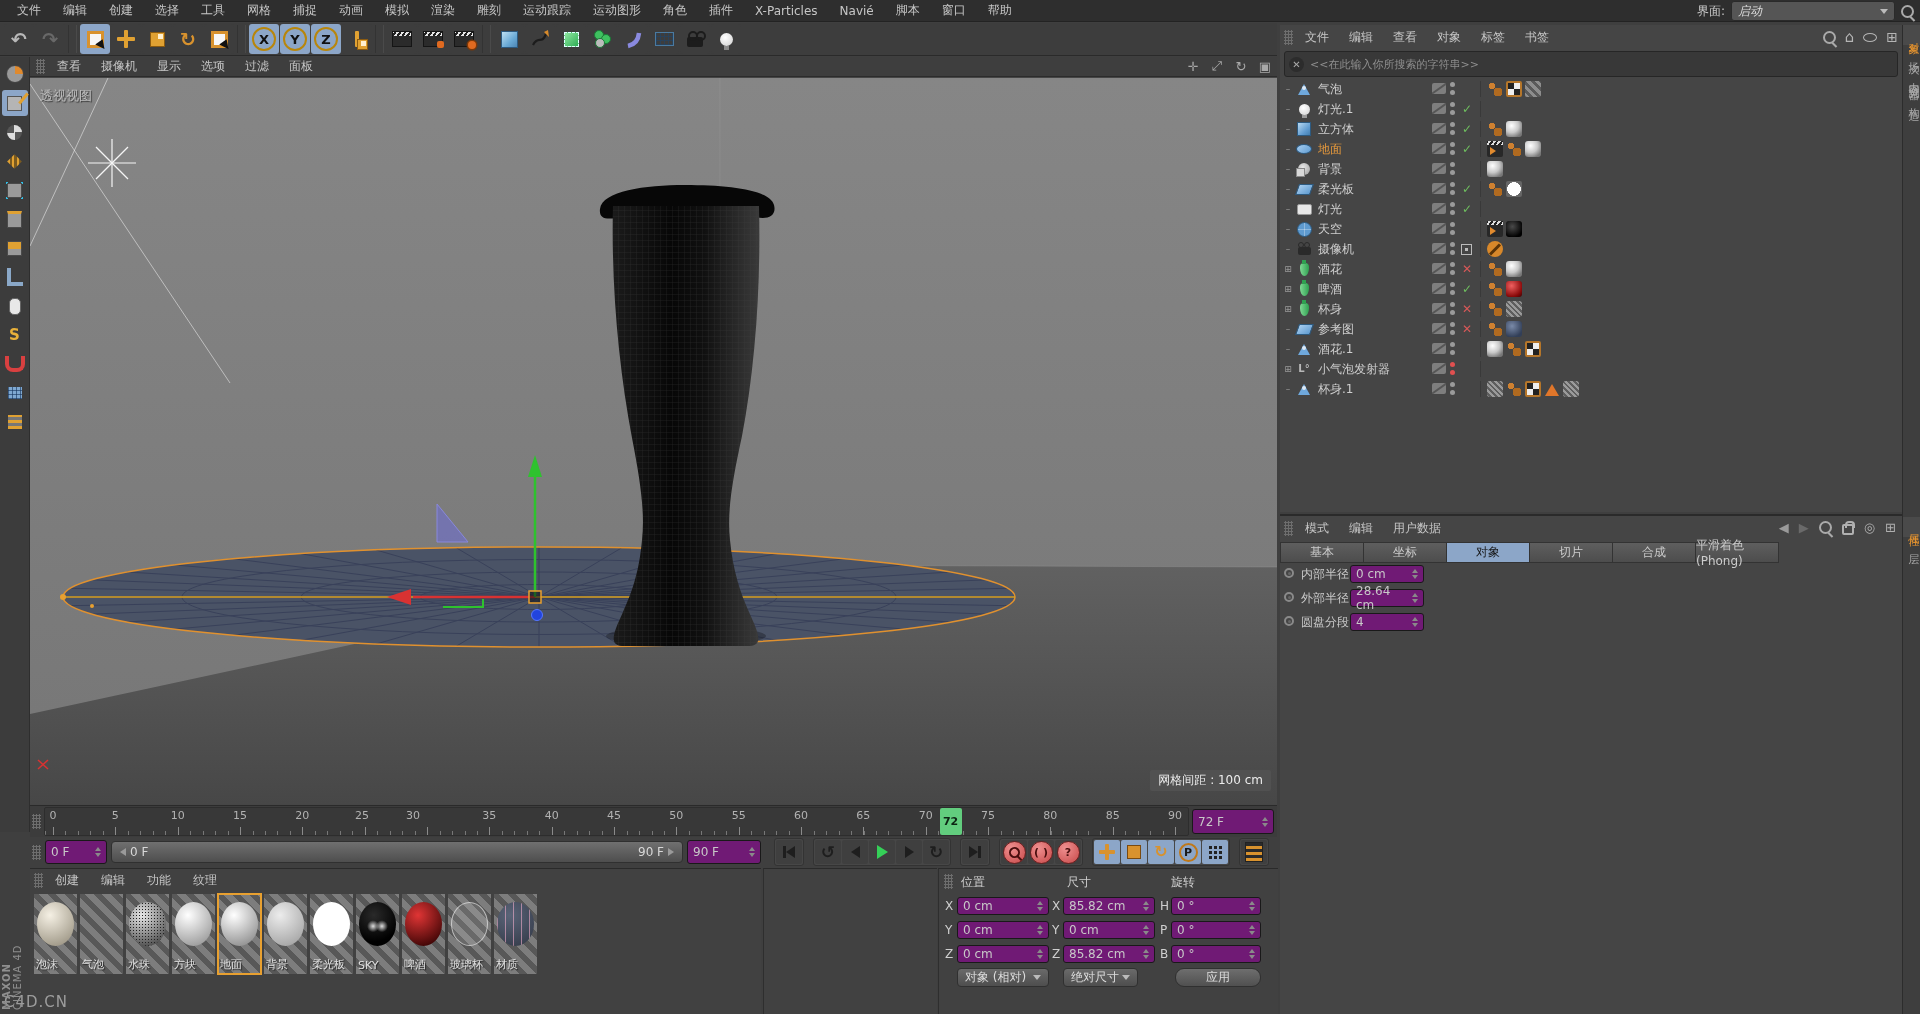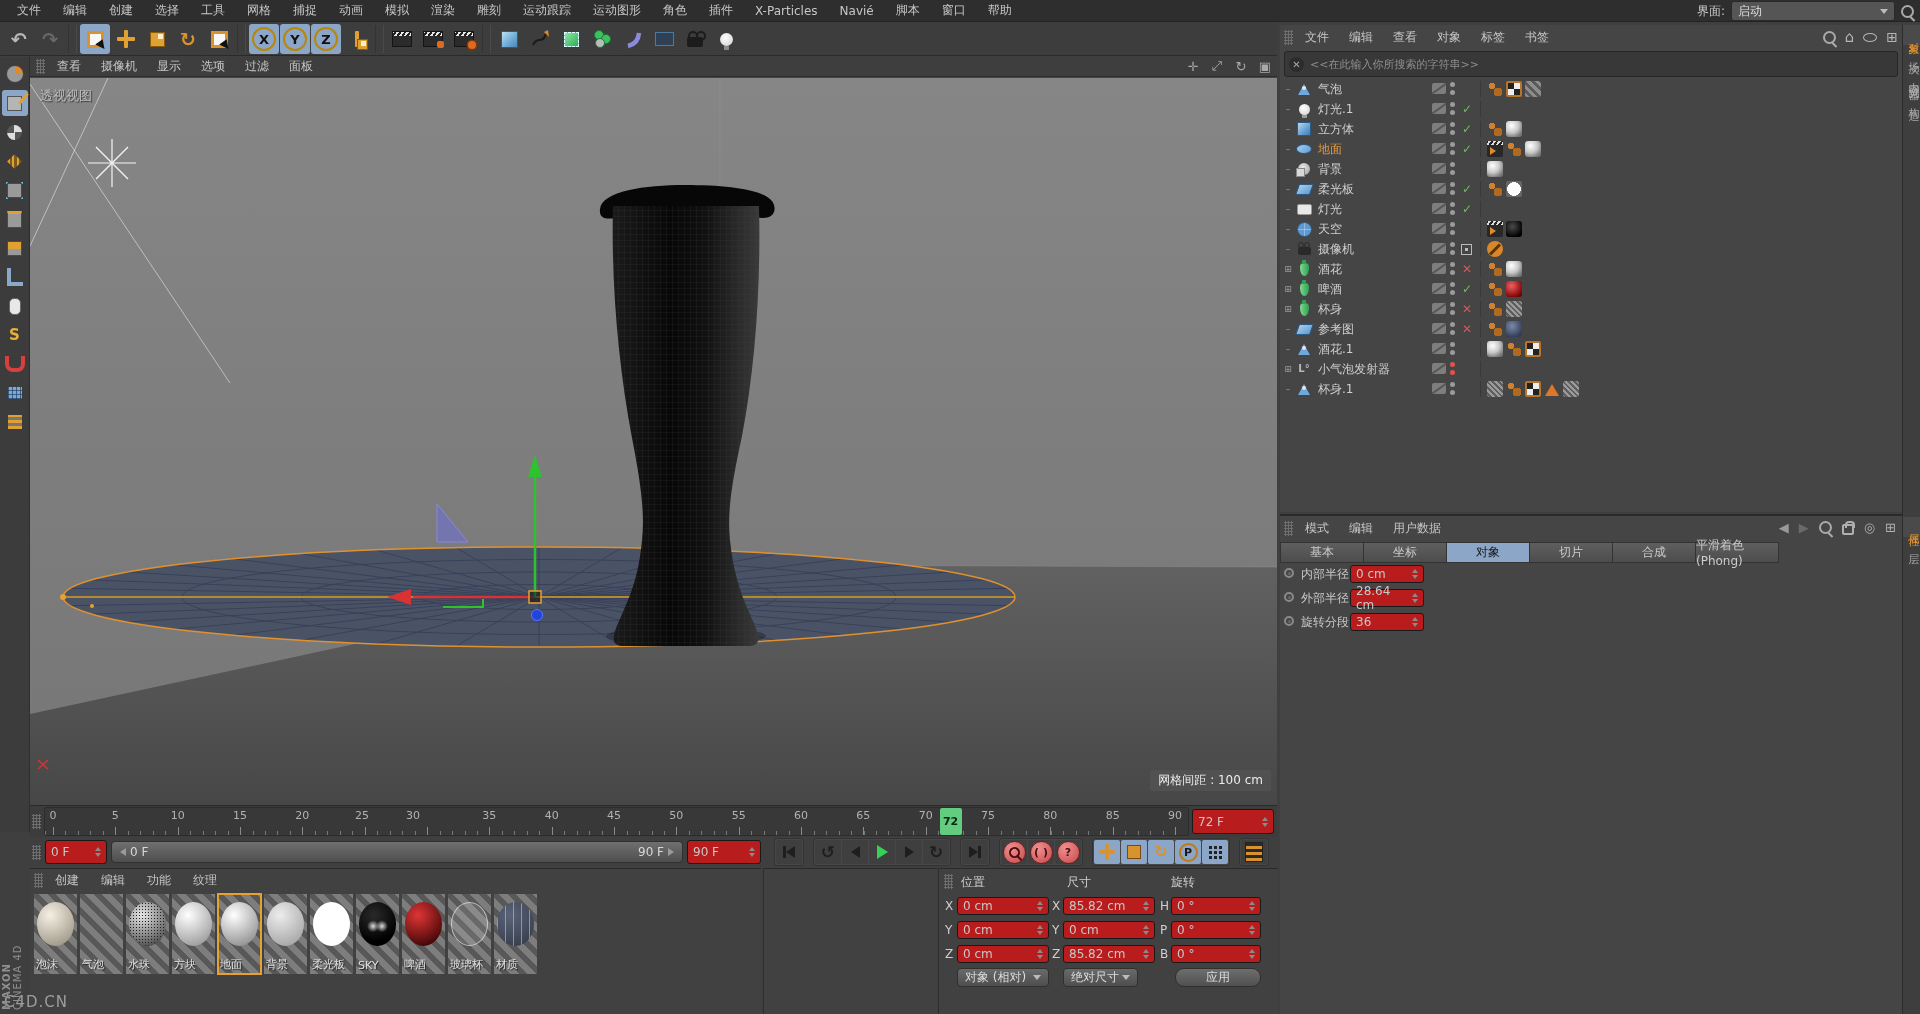--- a/index.html
+++ b/index.html
@@ -4,21 +4,21 @@
 <style>
   html,body{margin:0;padding:0;background:#222;}
   #app{position:relative;width:1920px;height:1014px;background:#3f3f3f;overflow:hidden;
        font-family:"DejaVu Sans",sans-serif;font-size:12px;color:#c8c8c8;-webkit-user-select:none;user-select:none;}
   .abs{position:absolute;}
   .grip{width:9px;height:15px;background-image:radial-gradient(#6e6e6e 1px,transparent 1.1px);background-size:3px 3px;flex:0 0 9px;}
   
   #menubar{left:0;top:0;width:1920px;height:22px;background:#2e2e2e;border-bottom:1px solid #232323;display:flex;align-items:center;padding-left:6px;box-sizing:border-box;}
   .mi{padding:2px 11px;color:#c6c6c6;cursor:default;white-space:nowrap;}
   #iface-area{position:absolute;right:6px;top:1px;display:flex;align-items:center;gap:6px;}
-  #iface-dd{width:150px;height:18px;background:#555;border:1px solid #2a2a2a;border-radius:3px;display:flex;align-items:center;justify-content:space-between;padding:0 6px;color:#ddd;}
+  #iface-dd{width:150px;height:18px;background:#555;border:1px solid #2a2a2a;border-radius:3px;display:flex;align-items:center;justify-content:space-between;padding:0 6px;color:#ddd;font-style:italic;}
   .dd-caret{width:0;height:0;border-left:4px solid transparent;border-right:4px solid transparent;border-top:5px solid #bbb;}
   .mag{width:9px;height:9px;border:2px solid #aaa;border-radius:50%;position:relative;display:inline-block;}
   .mag:after{content:"";position:absolute;left:8px;top:9px;width:6px;height:2px;background:#aaa;transform:rotate(45deg);transform-origin:0 0;}
   
   #toolbar{left:0;top:23px;width:1277px;height:33px;background:#3d3d3d;border-bottom:1px solid #2a2a2a;display:flex;align-items:center;padding-left:4px;box-sizing:border-box;gap:1px;}
   .tbtn{width:30px;height:30px;border-radius:3px;display:flex;align-items:center;justify-content:center;position:relative;background:#3d3d3d;}
   .tbtn.sel{background:#8ca6c8;}
   .tbtn.dis{opacity:.35;}
   .tsep{width:7px;height:28px;border-left:1px solid #333;border-right:1px solid #4a4a4a;margin:0 2px;}
   .g-ar{font-size:19px;color:#b8b8b8;font-weight:bold;line-height:1;}
@@ -74,21 +74,21 @@
   #vpcanvas{position:absolute;left:0;top:21px;width:1247px;height:726px;}
   #vplabel{position:absolute;left:10px;top:30px;color:#bdbdbd;font-size:13px;text-shadow:1px 1px 1px #333;}
   #gridinfo{position:absolute;right:6px;bottom:14px;background:rgba(82,82,82,.9);color:#ececec;font-size:12px;padding:2px 8px;border-radius:2px;}
   
   #timeline{left:30px;top:805px;width:1247px;height:31px;background:#3c3c3c;border-top:1px solid #2a2a2a;display:flex;align-items:center;}
   #ruler{position:relative;height:27px;flex:1;margin-left:3px;background:#383838;border:1px solid #2d2d2d;border-radius:2px;overflow:hidden;}
   .rnum{position:absolute;top:1px;font-size:11px;color:#b2b2b2;transform:translateX(-50%);}
   .rtick{position:absolute;bottom:0;width:1px;height:8px;background:#8a8a8a;}
   #rminor{position:absolute;left:0;right:0;bottom:0;height:4px;background:repeating-linear-gradient(90deg,#777 0 1px,transparent 1px 12.47px);background-position:8px 0;}
   #playhead{position:absolute;top:0;bottom:0;width:22px;background:#62cd7e;border-radius:2px;color:#0d2414;font-weight:bold;font-size:11px;display:flex;align-items:center;justify-content:center;}
-  .numfield{background:#b91c1c;border:1px solid #191919;border-radius:3px;color:#c8c8c8;display:flex;align-items:center;justify-content:space-between;padding:0 5px;box-sizing:border-box;}
+  .numfield{background:#701a75;border:1px solid #191919;border-radius:3px;color:#c8c8c8;display:flex;align-items:center;justify-content:space-between;padding:0 5px;box-sizing:border-box;}
   .spin{display:flex;flex-direction:column;gap:2px;align-items:center;}
   .spin i{width:0;height:0;border-left:3px solid transparent;border-right:3px solid transparent;}
   .spin i.up{border-bottom:4px solid #8a8a8a;} .spin i.dn{border-top:4px solid #8a8a8a;}
   #framefield{width:82px;height:25px;margin:0 3px;}
   
   #transport{left:30px;top:837px;width:1247px;height:30px;background:#3f3f3f;display:flex;align-items:center;gap:4px;}
   #rangebar{position:relative;height:22px;background:linear-gradient(#707070,#4e4e4e);border:1px solid #303030;border-radius:4px;color:#d8d8d8;display:flex;align-items:center;justify-content:space-between;padding:0 8px;box-sizing:border-box;}
   .tgroup{display:flex;gap:1px;background:#474747;border:1px solid #333;border-radius:3px;padding:1px;}
   .tbtn2{width:26px;height:24px;display:flex;align-items:center;justify-content:center;background:#3f3f3f;border-radius:2px;position:relative;}
   .tgroup.blue .tbtn2{background:#8ca6c8;}
@@ -1129,23 +1129,23 @@
           <div class="numfield affield">
             <span>28.64 cm</span>
             <span class="spin">
               <i class="up"></i>
               <i class="dn"></i>
             </span>
           </div>
         </div>
         <div class="afrow">
           <span class="aradio"></span>
-          <span class="aflabel">旋转分段</span>
+          <span class="aflabel">圆盘分段</span>
           <div class="numfield affield">
-            <span>36</span>
+            <span>4</span>
             <span class="spin">
               <i class="up"></i>
               <i class="dn"></i>
             </span>
           </div>
         </div>
       </div>
   </div>
 
   <div id="rstrip" class="abs">

